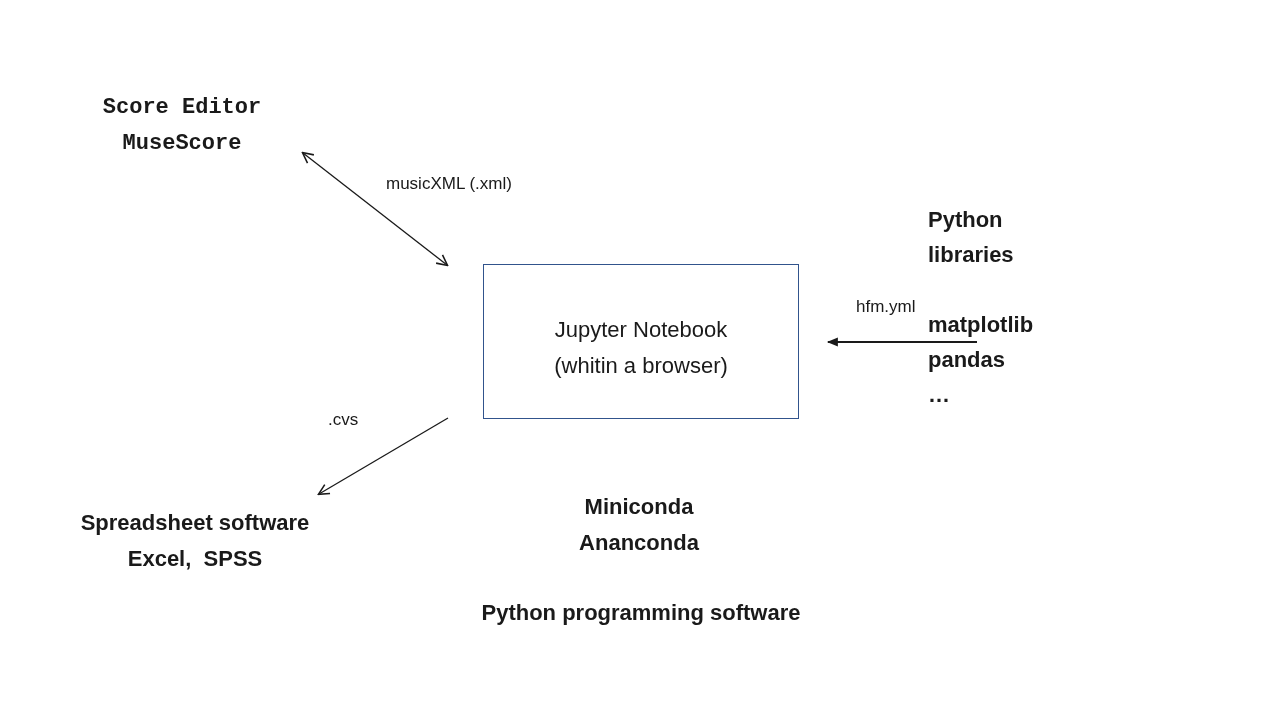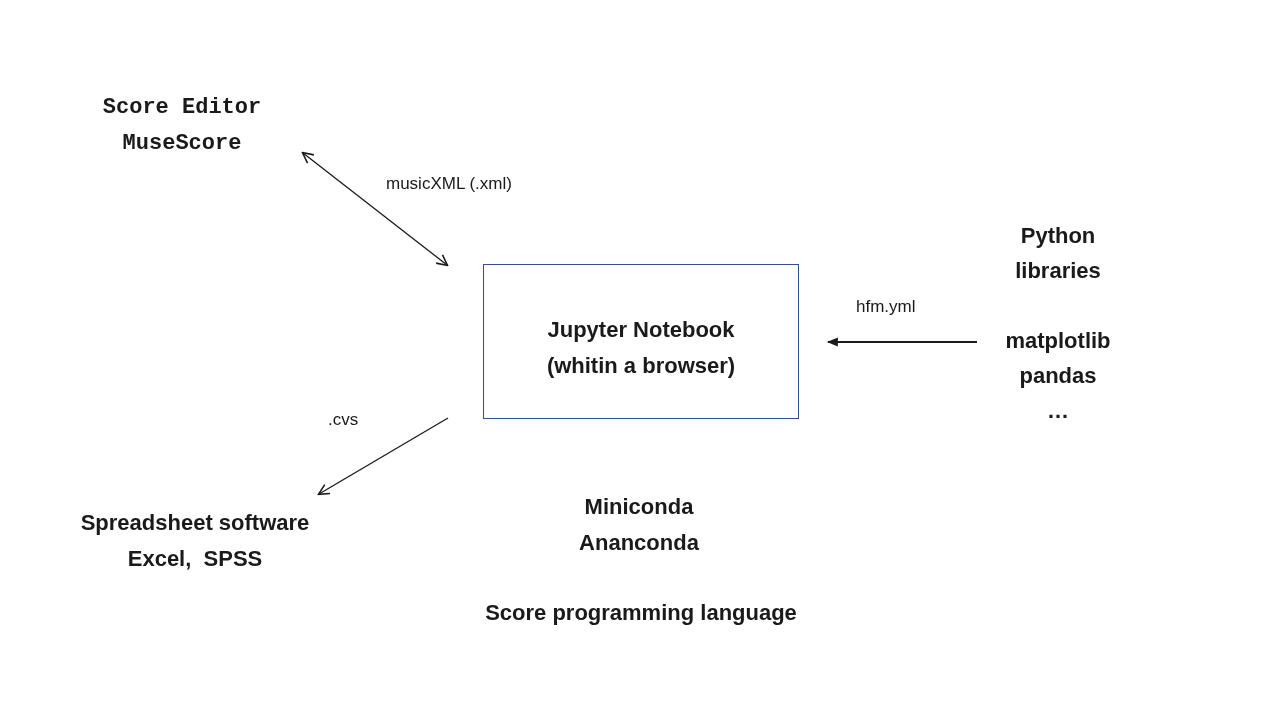--- a/index.html
+++ b/index.html
@@ -38,26 +38,26 @@
     width: 316px;
     height: 155px;
     border: 1.5px solid var(--box-border, #31538c);
     box-sizing: border-box;
     display: flex;
     flex-direction: column;
     align-items: center;
     justify-content: center;
     padding-top: 12px;
     font-size: 22px;
-    font-weight: bold;
+    font-weight: normal;
     line-height: 36px;
     text-align: center;
   }
   #score-editor   { left: 52px;  top: 90px;  width: 260px; font-family: Liberation Mono, monospace; }
-  #python-libs    { right: 92px; top: 218px; width: 260px; text-align: center; line-height: 35px; }
+  #python-libs    { right: 92px; top: 202px; width: 260px; text-align: left; line-height: 35px; }
   #spreadsheet    { left: 45px;  top: 505px; width: 300px; }
   #conda          { left: 489px; top: 489px; width: 300px; }
   #python-lang    { left: 440px; top: 595px; width: 402px; }
   #musicxml-label { left: 386px; top: 172px; }
   #hfm-label      { left: 856px; top: 295px; }
   #cvs-label      { left: 328px; top: 408px; }
   #arrows-layer {
     position: absolute;
     left: 0; top: 0;
     width: 1280px;
@@ -118,15 +118,15 @@
   <div class="node" id="spreadsheet">
     <div class="node-line">Spreadsheet software</div>
     <div class="node-line">Excel,  SPSS</div>
   </div>
 
   <div class="node" id="conda">
     <div class="node-line">Miniconda</div>
     <div class="node-line">Ananconda</div>
   </div>
 
-  <div class="node" id="python-lang">Score programming language</div>
+  <div class="node" id="python-lang">Python programming software</div>
 
 </div>
 
 </body></html>

